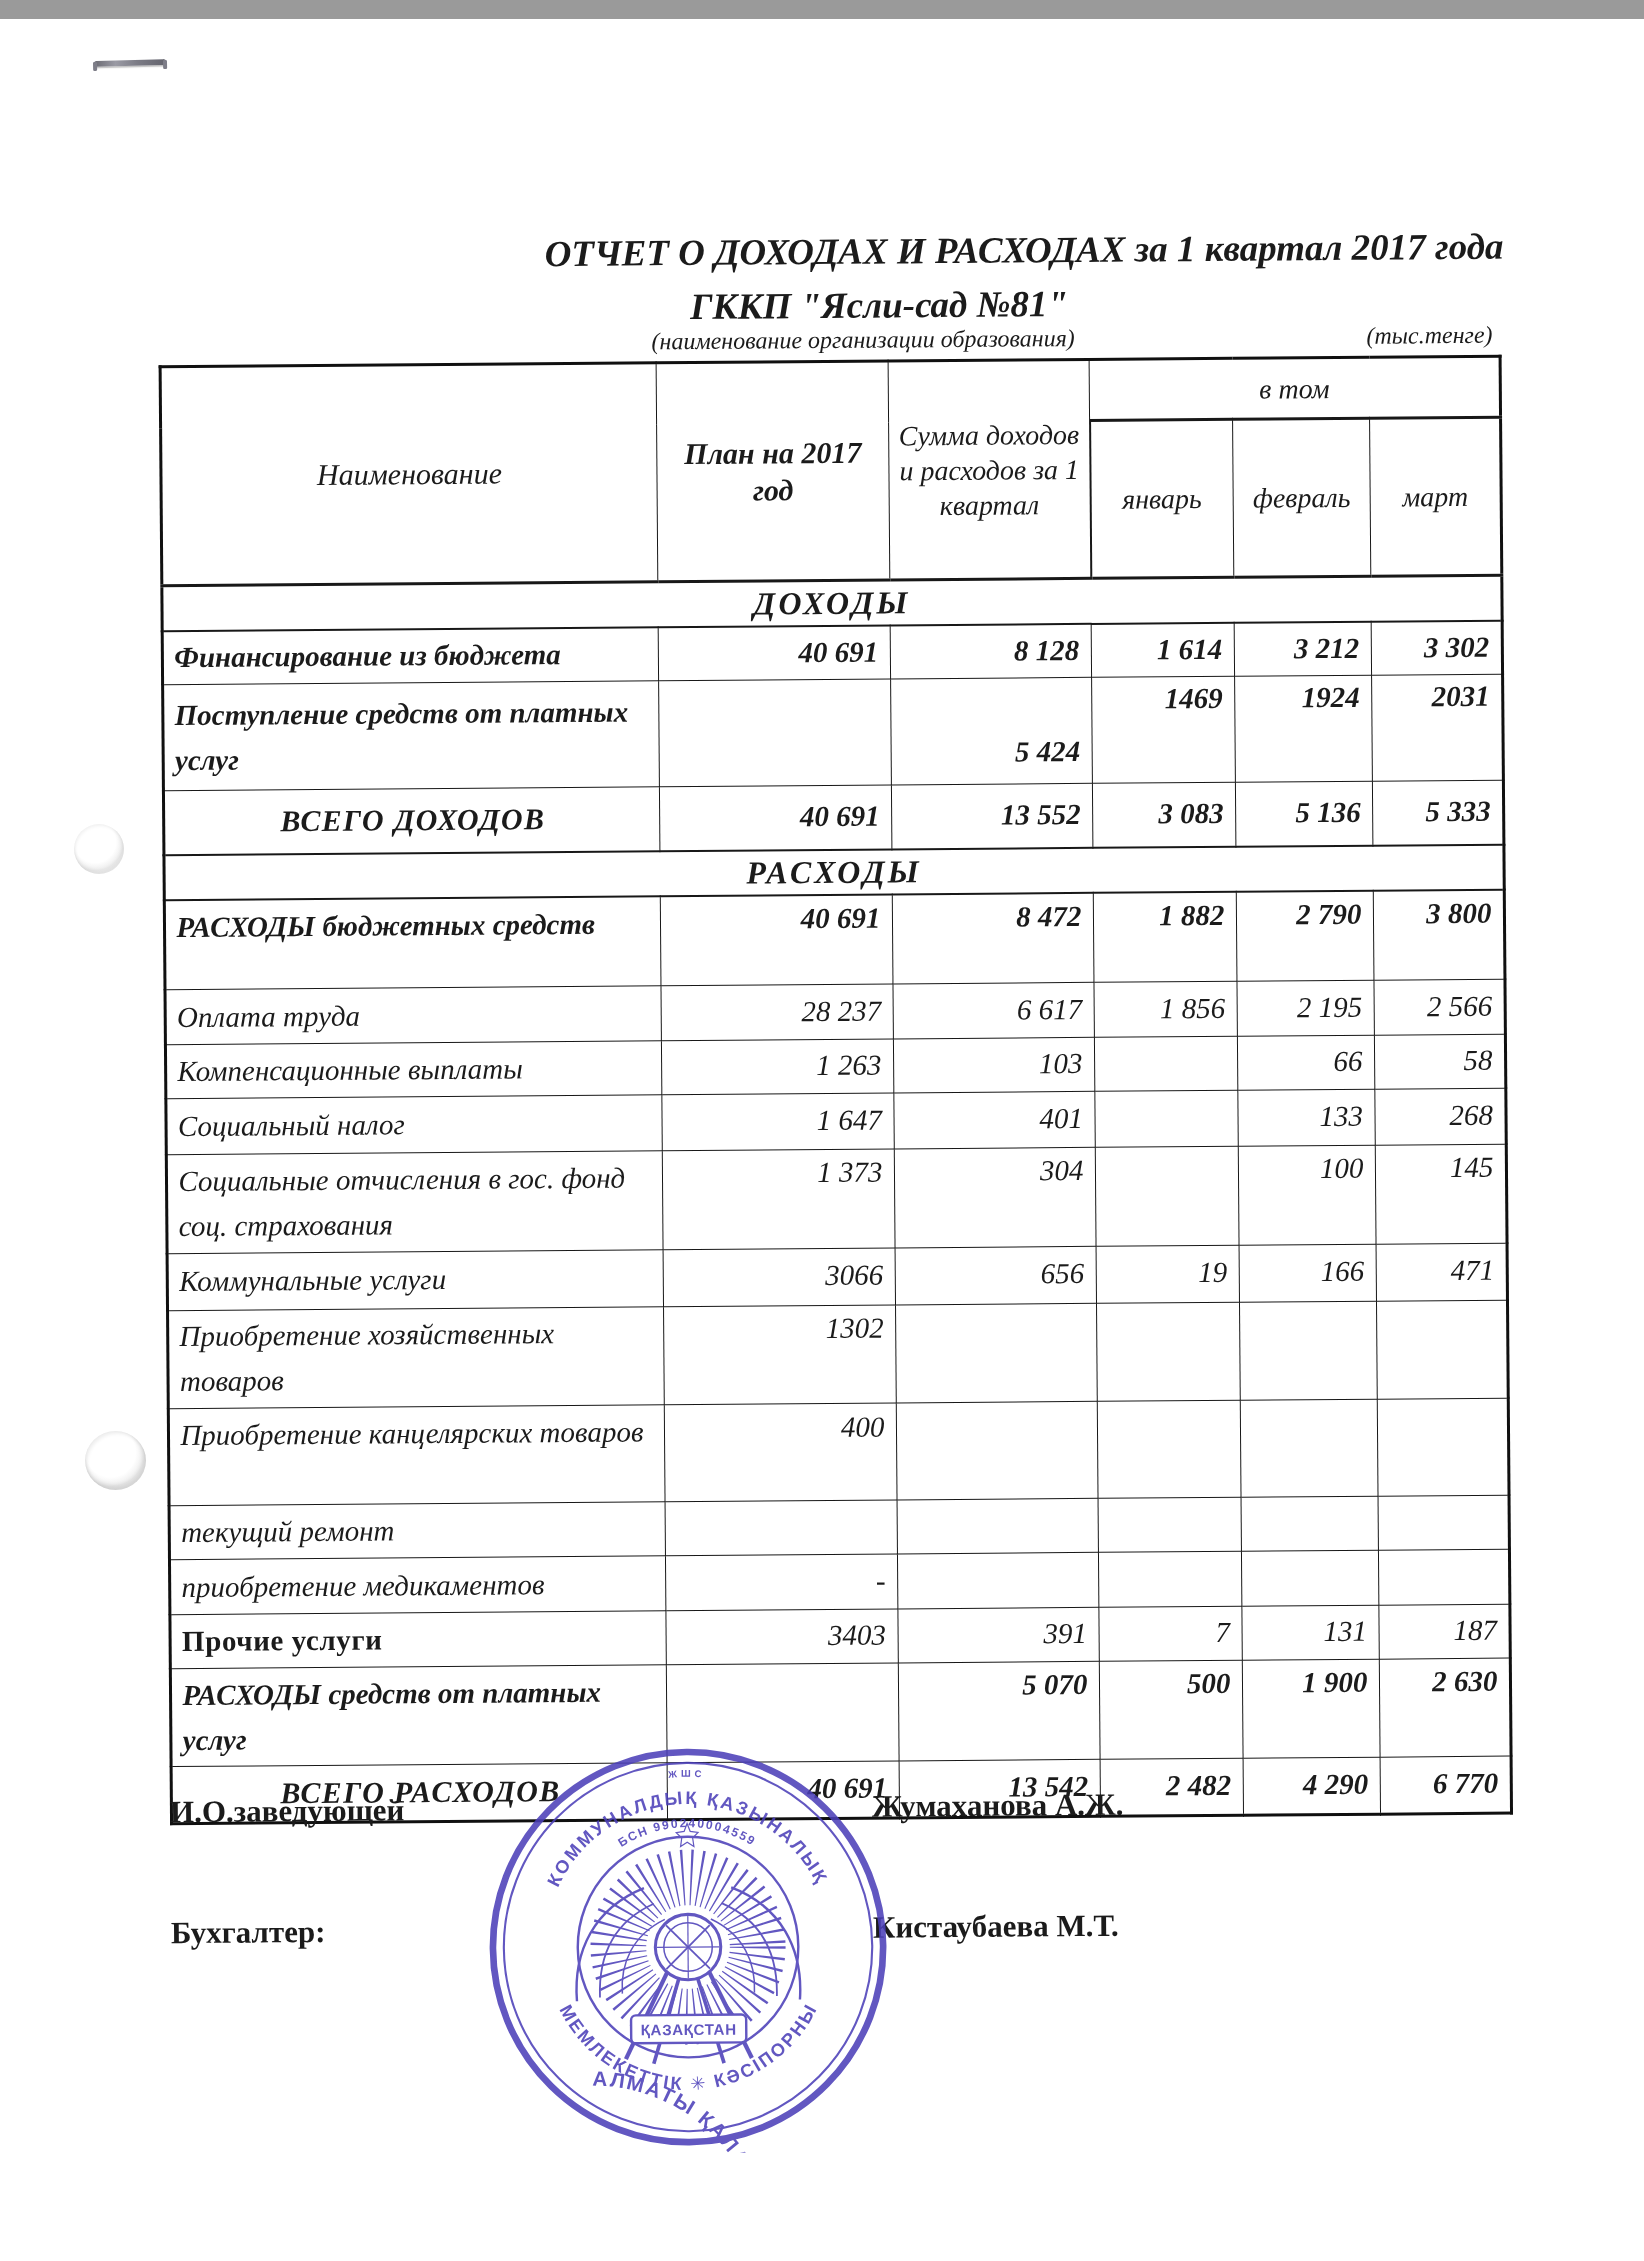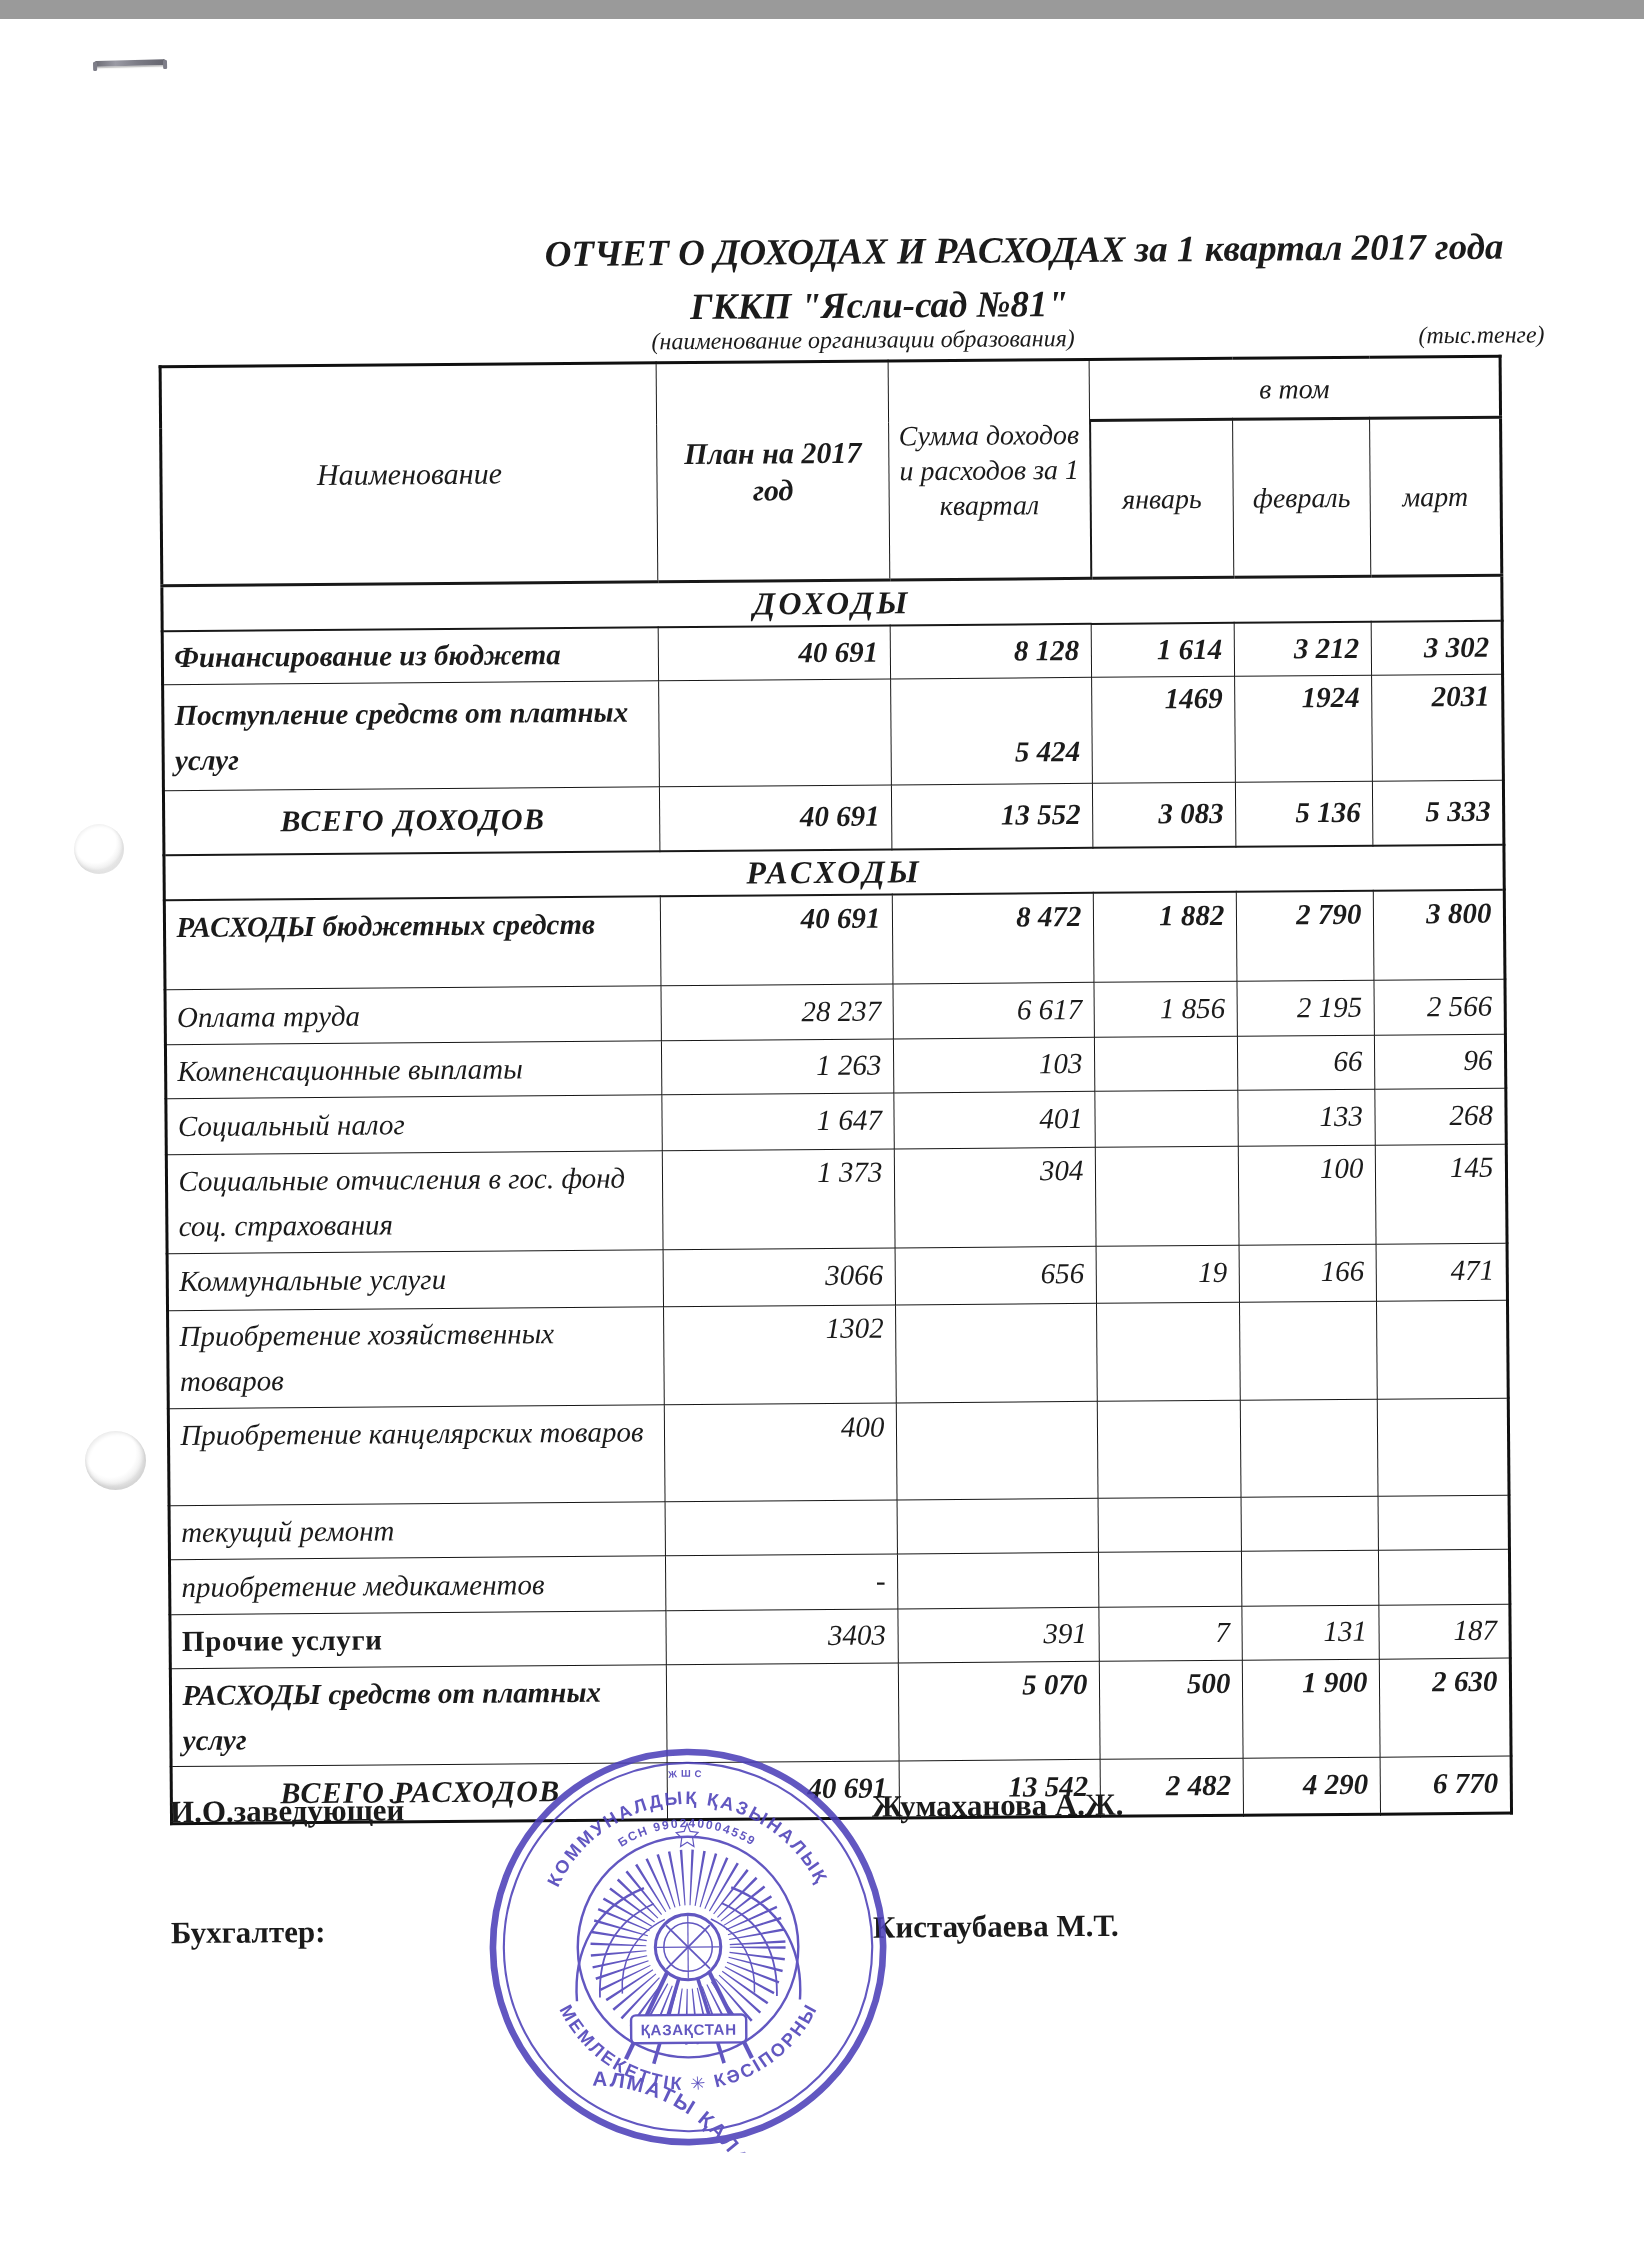--- a/index.html
+++ b/index.html
@@ -5,21 +5,21 @@
   html,body{margin:0;padding:0;background:#9a9a9a;}
   .page{position:relative;width:1644px;height:2261px;background:#ffffff;overflow:hidden;
         font-family:"Liberation Serif","DejaVu Serif",serif;color:#1b1b1b;margin-top:19px;}
   .tilt{position:absolute;inset:0;transform:rotate(-0.45deg);transform-origin:822px 1031px;}
 
   
   .title1{position:absolute;left:551px;top:211px;font-size:37px;font-weight:700;font-style:italic;white-space:nowrap;}
   .title2{position:absolute;left:696px;top:265px;font-size:37px;font-weight:700;font-style:italic;white-space:nowrap;}
   .caption{position:absolute;top:308px;font-size:24px;font-style:italic;white-space:nowrap;}
   .caption.center{left:657px;}
-  .caption.right{left:1424px;}
+  .caption.right{left:1372px;}
 
   
   .report{position:absolute;left:164px;top:341px;width:1340px;border-collapse:collapse;table-layout:fixed;}
   .report td,.report th{border:1.6px solid #181818;box-sizing:border-box;overflow:hidden;}
   .report tr{page-break-inside:avoid;}
   .report thead td{border-bottom-width:3.2px;}
   .report{border:3.2px solid #101010;}
   td.hdr{font-style:italic;text-align:center;vertical-align:middle;font-size:30px;line-height:1.25;padding:2.6px 6.4px;}
   td.hdr.bold{font-weight:700;}
   td.hdr.small{font-size:28px;}
@@ -142,21 +142,21 @@
             <td class="num-cell cell-2">1 856</td>
             <td class="num-cell cell-3">2 195</td>
             <td class="num-cell cell-4">2 566</td>
           </tr>
           <tr style="height: 52px;">
             <td class="name-cell style-italic">Компенсационные выплаты</td>
             <td class="num-cell cell-0">1 263</td>
             <td class="num-cell cell-1">103</td>
             <td class="num-cell cell-2"></td>
             <td class="num-cell cell-3">66</td>
-            <td class="num-cell cell-4">96</td>
+            <td class="num-cell cell-4">58</td>
           </tr>
           <tr style="height: 56px;">
             <td class="name-cell style-italic">Социальный налог</td>
             <td class="num-cell cell-0">1 647</td>
             <td class="num-cell cell-1">401</td>
             <td class="num-cell cell-2"></td>
             <td class="num-cell cell-3">133</td>
             <td class="num-cell cell-4">268</td>
           </tr>
           <tr class="v-top" style="height: 96px;">

